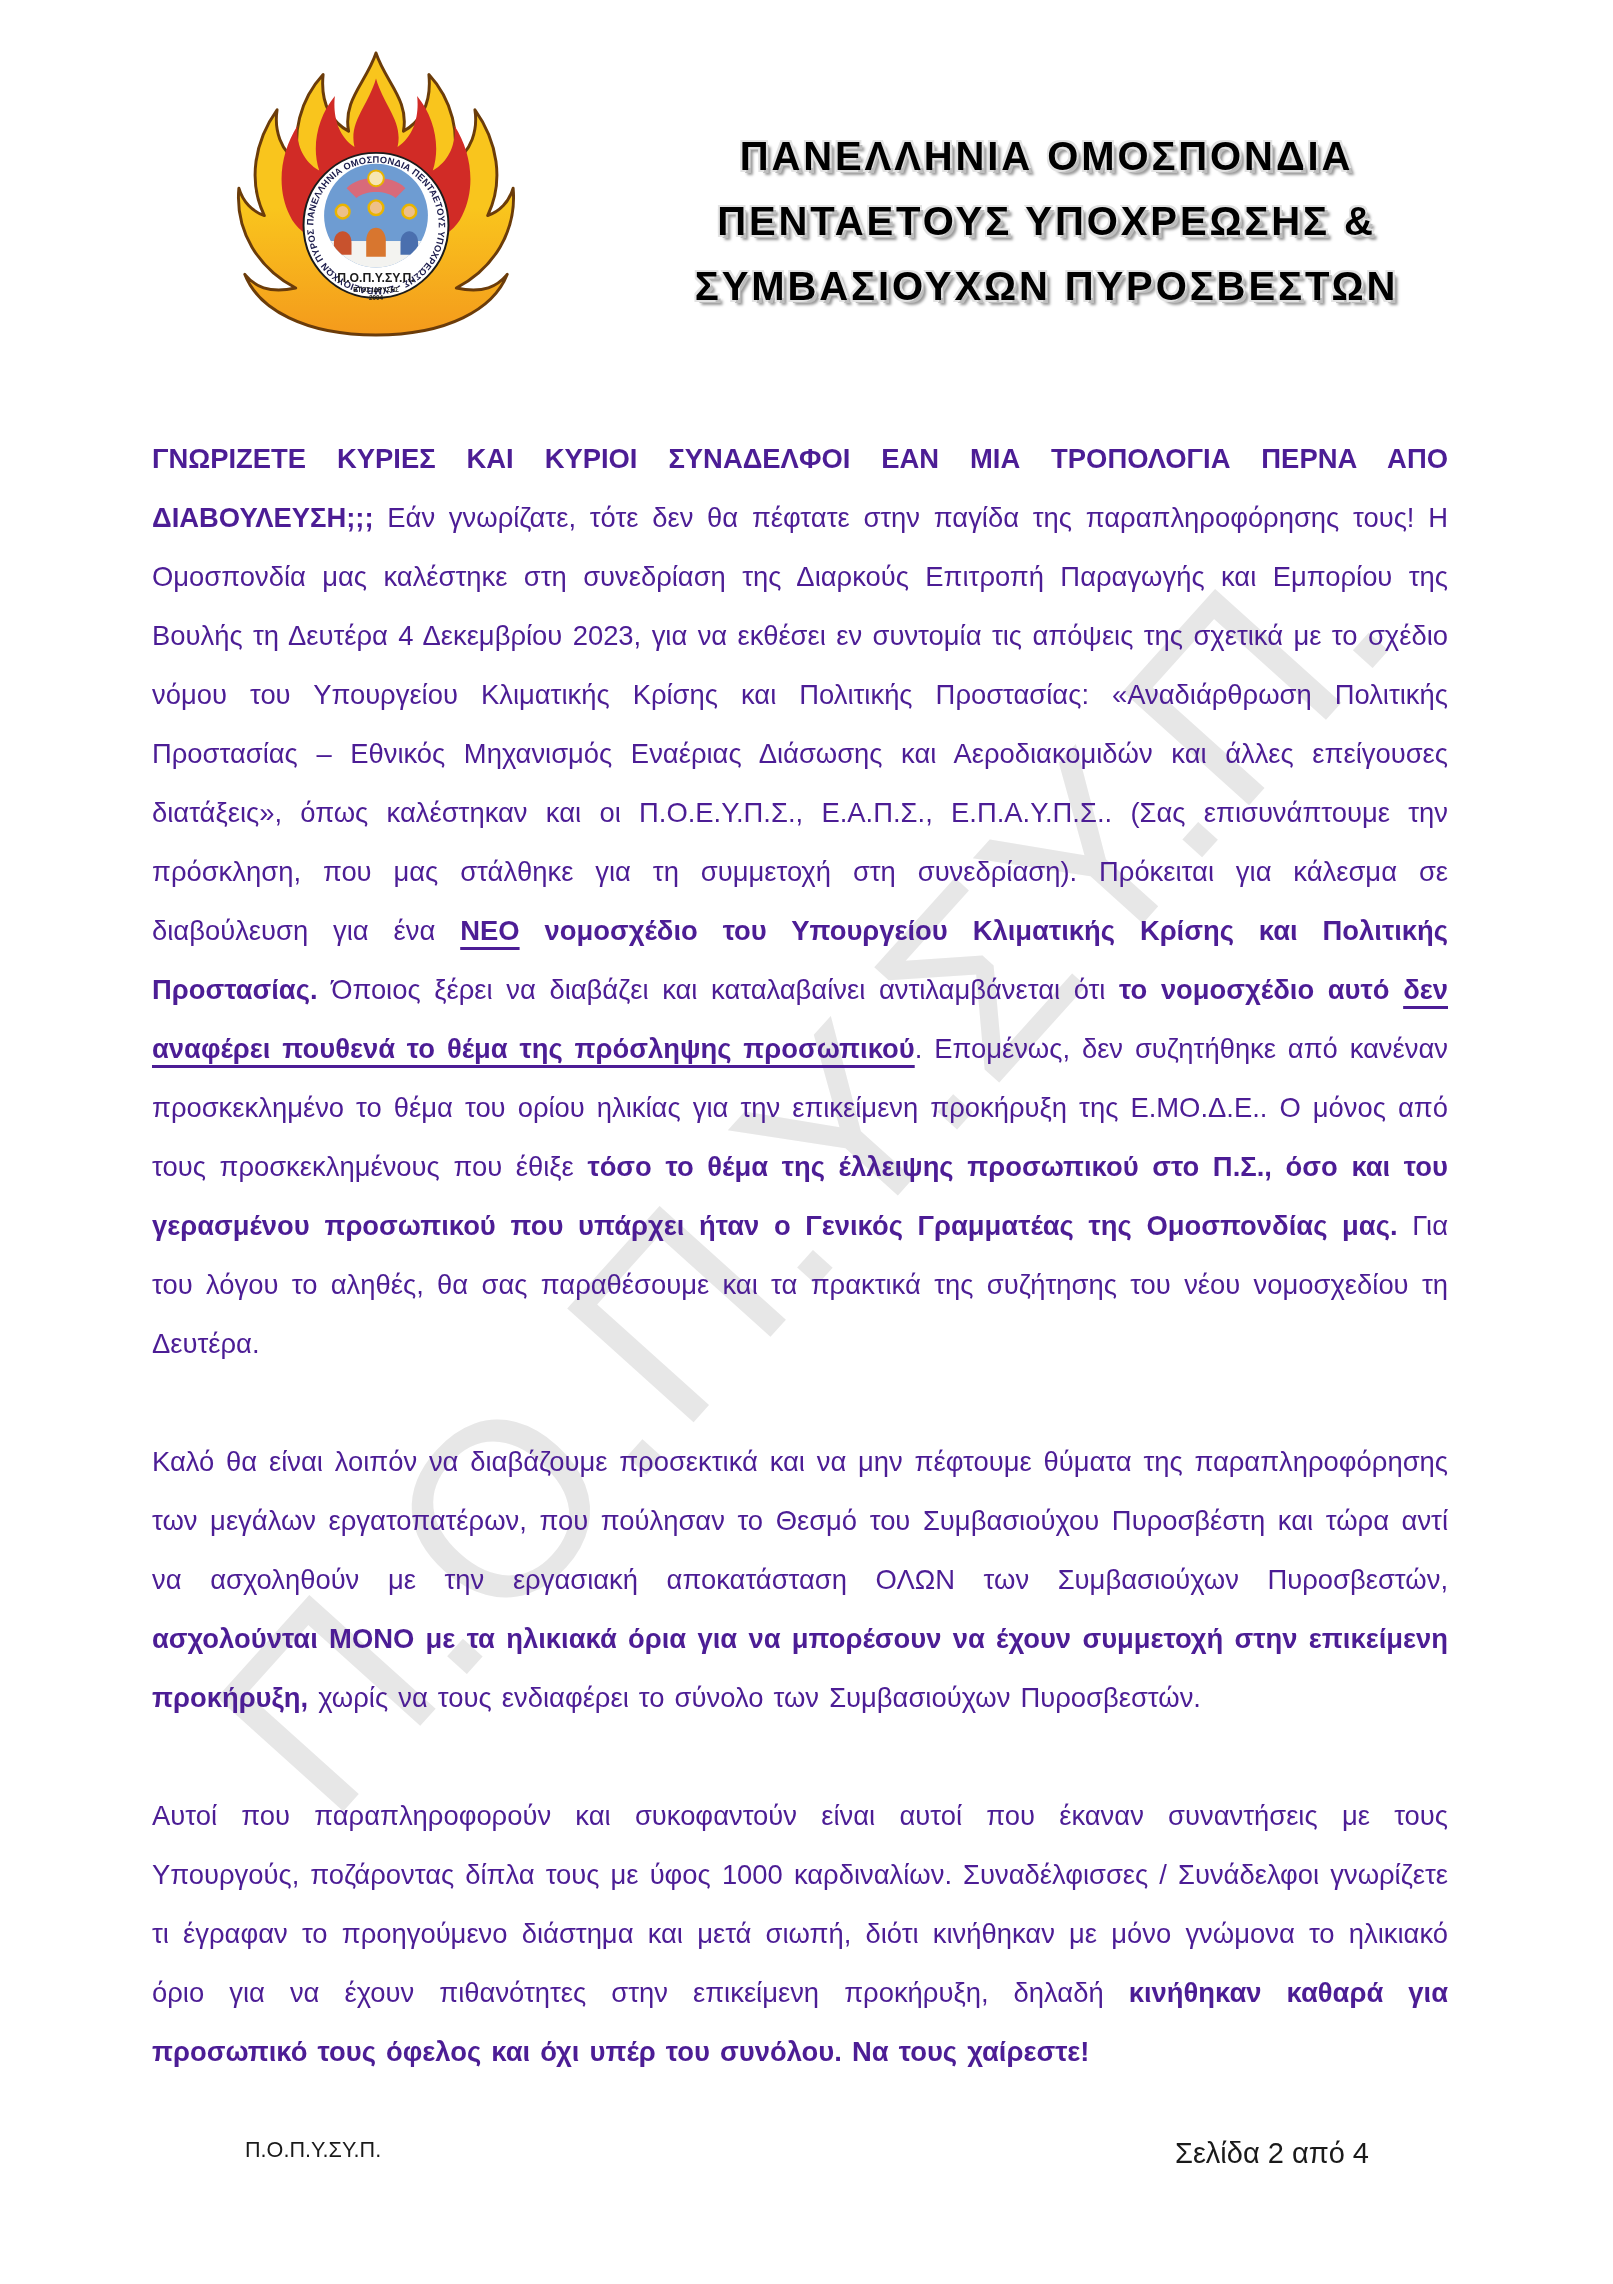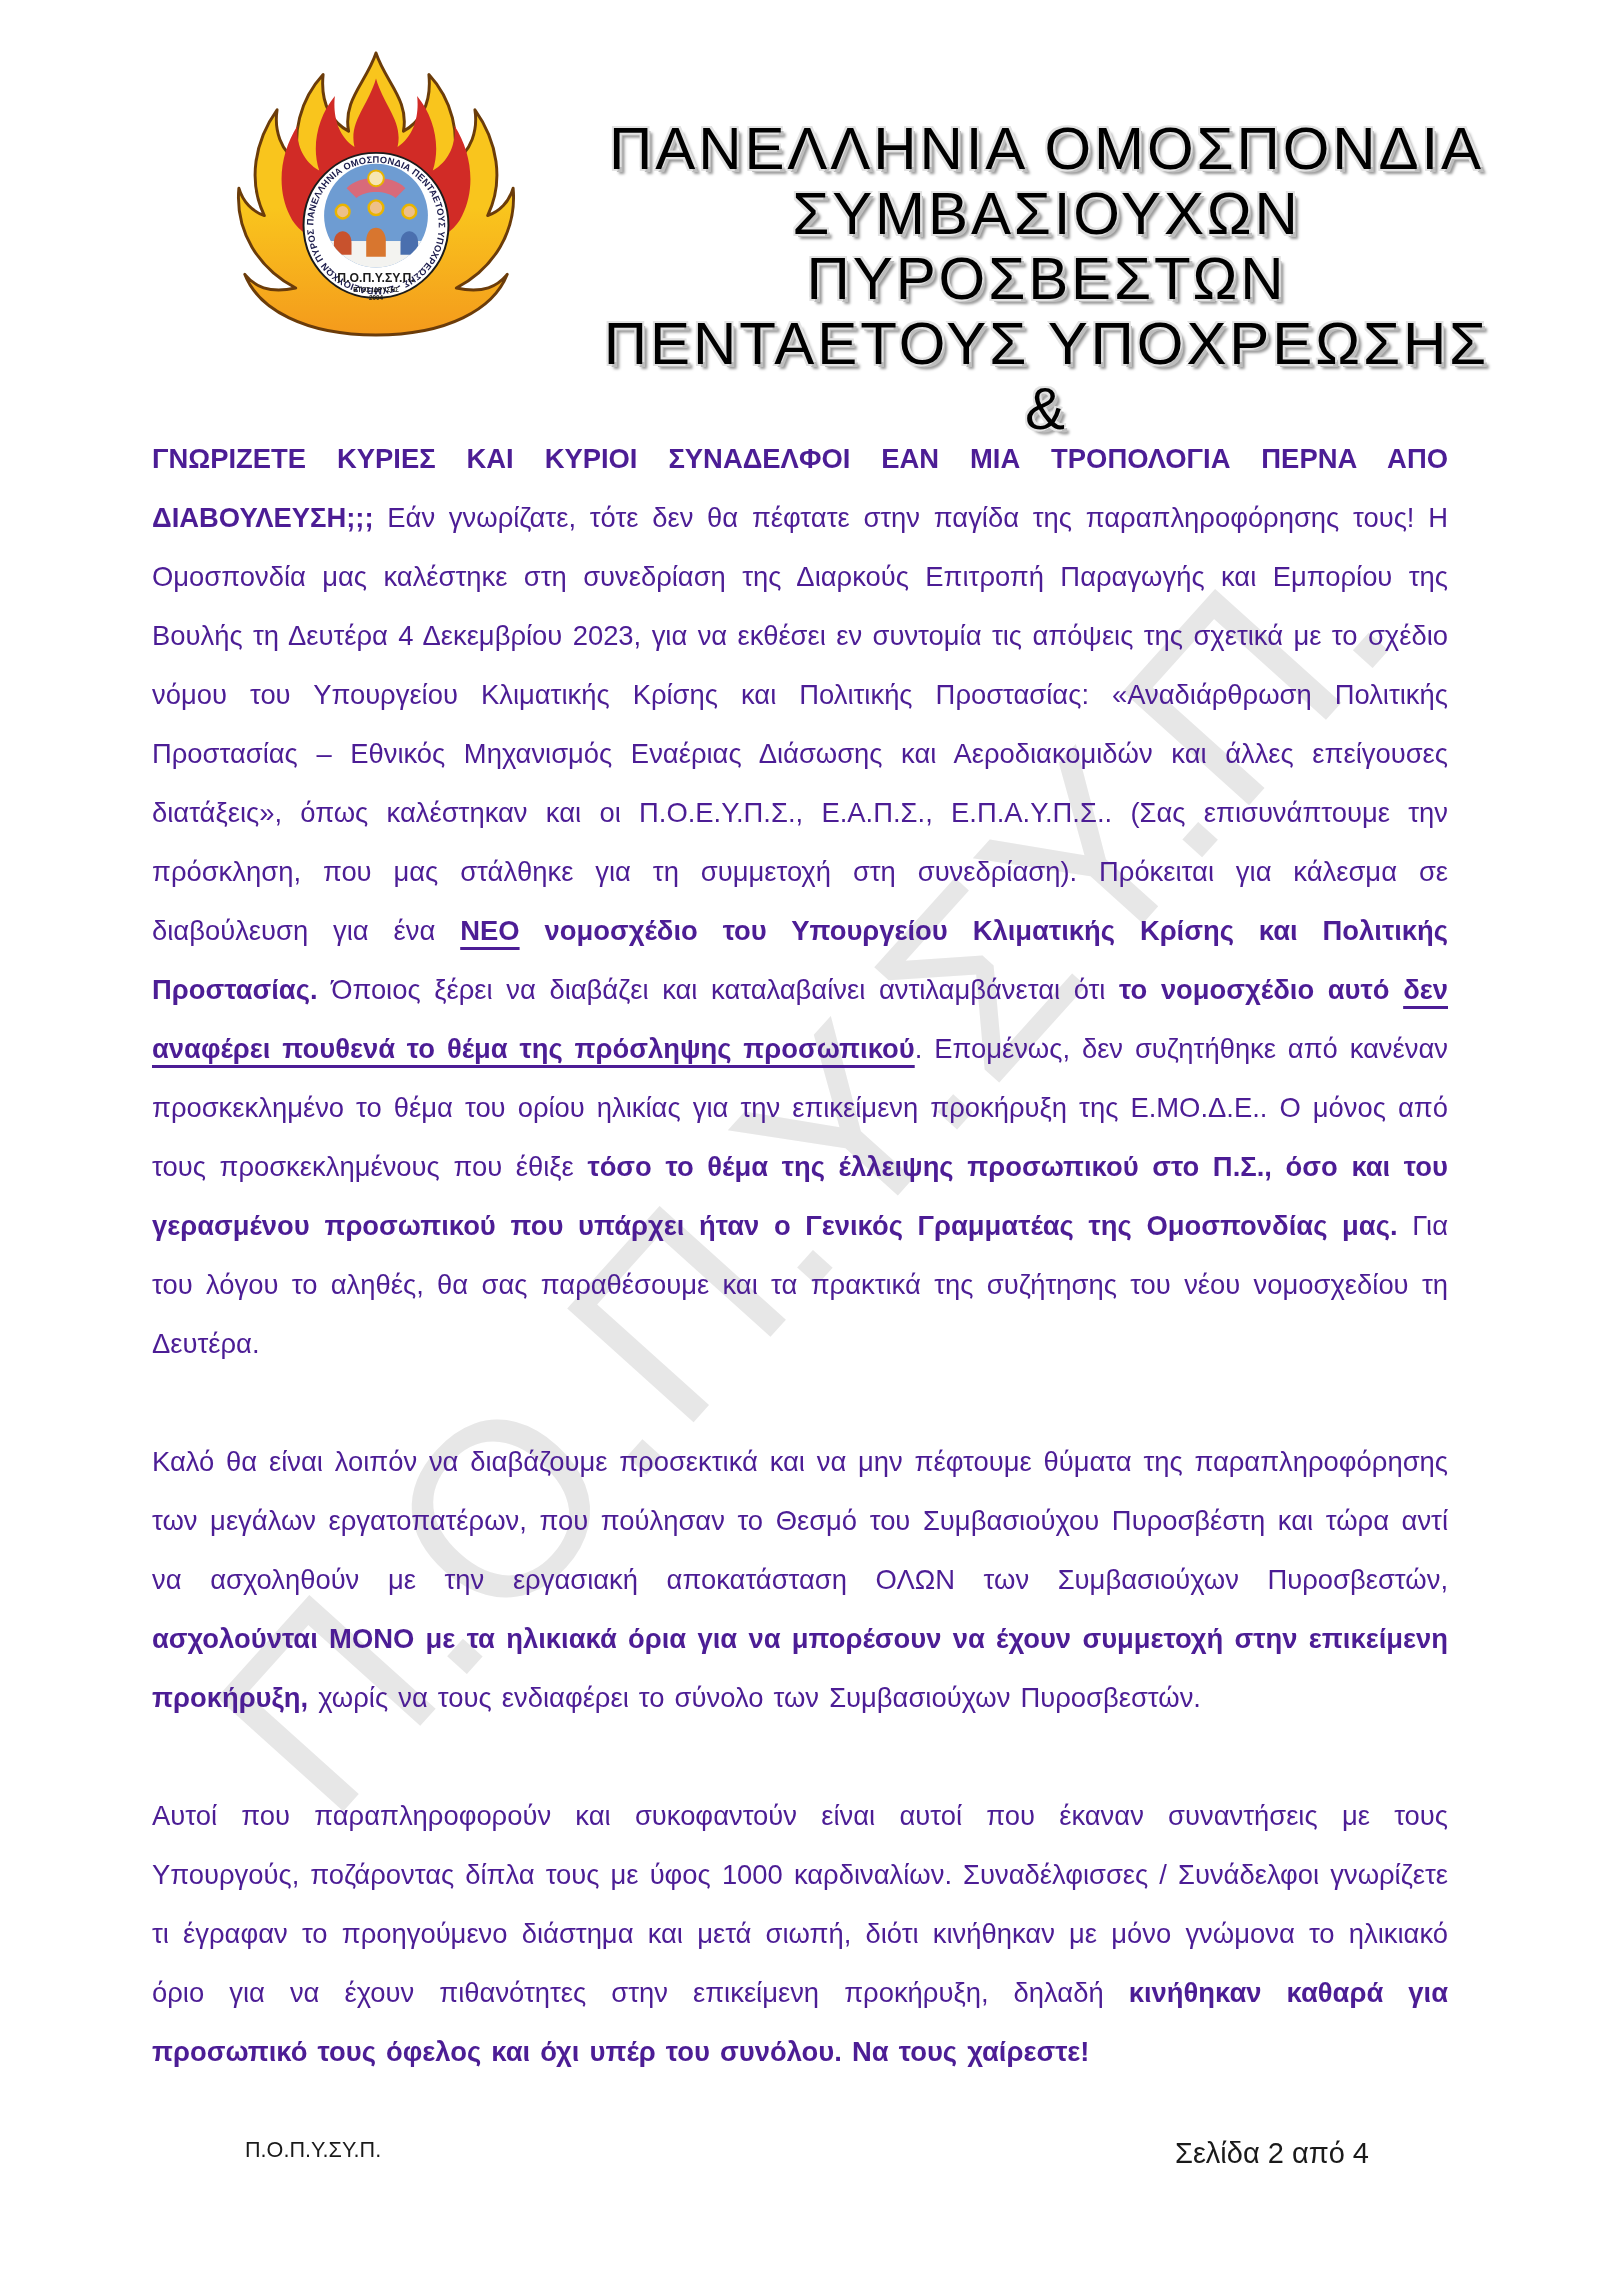--- a/index.html
+++ b/index.html
@@ -14,23 +14,23 @@
   
   .watermark{
     position:absolute;left:804px;top:1171px;
     transform:translate(-50%,-50%) rotate(-48deg);
     font-size:247px;letter-spacing:3.9px;white-space:nowrap;
     color:#e7e7e7;z-index:0;font-weight:400;user-select:none;
   }
   
   .logo{position:absolute;left:233px;top:49px;width:286px;height:291px;z-index:1;}
   .title-block{
-    position:absolute;left:576px;top:116px;width:941px;z-index:1;
+    position:absolute;left:576px;top:124px;width:941px;z-index:1;
     text-align:center;color:#000;
-    font-size:60px;line-height:65px;letter-spacing:2.9px;font-weight:400;
+    font-size:40px;line-height:65px;letter-spacing:2.9px;font-weight:700;
     text-shadow:-2px -2px 0 #e3e3e3, 2px -2px 0 #e3e3e3, -2px 2px 0 #e3e3e3,
                  2.9px 2.9px 0 #bdbdbd, 4.9px 4.9px 2.9px #979797;
   }
   
   .body-text{
     position:absolute;left:152px;top:429px;width:1296px;z-index:2;
     font-size:27.4px;line-height:59px;color:#4c1d95;
     text-align:justify;word-spacing:2.5px;
   }
   .body-text p{margin:0 0 59px 0;}
@@ -113,22 +113,22 @@
       <textPath href="#ringPath" startOffset="0">ΠΑΝΕΛΛΗΝΙΑ ΟΜΟΣΠΟΝΔΙΑ ΠΕΝΤΑΕΤΟΥΣ ΥΠΟΧΡΕΩΣΗΣ - ΣΥΜΒΑΣΙΟΥΧΩΝ ΠΥΡΟΣΒΕΣΤΩΝ</textPath>
     </text>
 
     <text x="146" y="238" text-anchor="middle" font-size="12.5" font-weight="bold" fill="#1b1b1b">Π.Ο.Π.Υ.ΣΥ.Π.</text>
     <text x="146" y="248" text-anchor="middle" font-size="6.5" font-weight="bold" fill="#1b1b1b">ΕΤΟΣ ΙΔΡΥΣΗΣ</text>
     <text x="146" y="256" text-anchor="middle" font-size="6.5" font-weight="bold" fill="#1b1b1b">2004</text>
   </svg>
 
   <div class="title-block">
     <div>ΠΑΝΕΛΛΗΝΙΑ ΟΜΟΣΠΟΝΔΙΑ</div>
+    <div>ΠΕΝΤΑΕΤΟΥΣ ΥΠΟΧΡΕΩΣΗΣ &amp;</div>
     <div>ΣΥΜΒΑΣΙΟΥΧΩΝ ΠΥΡΟΣΒΕΣΤΩΝ</div>
-    <div>ΠΕΝΤΑΕΤΟΥΣ ΥΠΟΧΡΕΩΣΗΣ &amp;</div>
   </div>
 
   <main class="body-text" id="body-root">
       <p><span class="run bold">ΓΝΩΡΙΖΕΤΕ ΚΥΡΙΕΣ ΚΑΙ ΚΥΡΙΟΙ ΣΥΝΑΔΕΛΦΟΙ ΕΑΝ ΜΙΑ ΤΡΟΠΟΛΟΓΙΑ ΠΕΡΝΑ ΑΠΟ ΔΙΑΒΟΥΛΕΥΣΗ;;; </span><span class="run">Εάν γνωρίζατε, τότε δεν θα πέφτατε στην παγίδα της παραπληροφόρησης τους! Η Ομοσπονδία μας καλέστηκε στη συνεδρίαση της Διαρκούς Επιτροπή Παραγωγής και Εμπορίου της Βουλής τη Δευτέρα 4 Δεκεμβρίου 2023, για να εκθέσει εν συντομία τις απόψεις της σχετικά με το σχέδιο νόμου του Υπουργείου Κλιματικής Κρίσης και Πολιτικής Προστασίας: «Αναδιάρθρωση Πολιτικής Προστασίας – Εθνικός Μηχανισμός Εναέριας Διάσωσης και Αεροδιακομιδών και άλλες επείγουσες διατάξεις», όπως καλέστηκαν και οι Π.Ο.Ε.Υ.Π.Σ., Ε.Α.Π.Σ., Ε.Π.Α.Υ.Π.Σ.. (Σας επισυνάπτουμε την πρόσκληση, που μας στάλθηκε για τη συμμετοχή στη συνεδρίαση). Πρόκειται για κάλεσμα σε διαβούλευση για ένα </span><span class="run bold underline">ΝΕΟ</span><span class="run bold"> νομοσχέδιο του Υπουργείου Κλιματικής Κρίσης και Πολιτικής Προστασίας.</span><span class="run"> Όποιος ξέρει να διαβάζει και καταλαβαίνει αντιλαμβάνεται ότι </span><span class="run bold">το νομοσχέδιο αυτό </span><span class="run bold underline">δεν αναφέρει πουθενά το θέμα της πρόσληψης προσωπικού</span><span class="run">. Επομένως, δεν συζητήθηκε από κανέναν προσκεκλημένο το θέμα του ορίου ηλικίας για την επικείμενη προκήρυξη της Ε.ΜΟ.Δ.Ε.. Ο μόνος από τους προσκεκλημένους που έθιξε </span><span class="run bold">τόσο το θέμα της έλλειψης προσωπικού στο Π.Σ., όσο και του γερασμένου προσωπικού που υπάρχει ήταν ο Γενικός Γραμματέας της Ομοσπονδίας μας.</span><span class="run"> Για του λόγου το αληθές, θα σας παραθέσουμε και τα πρακτικά της συζήτησης του νέου νομοσχεδίου τη Δευτέρα.</span></p>
       <p><span class="run">Καλό θα είναι λοιπόν να διαβάζουμε προσεκτικά και να μην πέφτουμε θύματα της παραπληροφόρησης των μεγάλων εργατοπατέρων, που πούλησαν το Θεσμό του Συμβασιούχου Πυροσβέστη και τώρα αντί να ασχοληθούν με την εργασιακή αποκατάσταση ΟΛΩΝ των Συμβασιούχων Πυροσβεστών, </span><span class="run bold">ασχολούνται ΜΟΝΟ με τα ηλικιακά όρια για να μπορέσουν να έχουν συμμετοχή στην επικείμενη προκήρυξη,</span><span class="run"> χωρίς να τους ενδιαφέρει το σύνολο των Συμβασιούχων Πυροσβεστών.</span></p>
       <p><span class="run">Αυτοί που παραπληροφορούν και συκοφαντούν είναι αυτοί που έκαναν συναντήσεις με τους Υπουργούς, ποζάροντας δίπλα τους με ύφος 1000 καρδιναλίων. Συναδέλφισσες / Συνάδελφοι γνωρίζετε τι έγραφαν το προηγούμενο διάστημα και μετά σιωπή, διότι κινήθηκαν με μόνο γνώμονα το ηλικιακό όριο για να έχουν πιθανότητες στην επικείμενη προκήρυξη, δηλαδή </span><span class="run bold">κινήθηκαν καθαρά για προσωπικό τους όφελος και όχι υπέρ του συνόλου. Να τους χαίρεστε!</span></p>
     </main>
 
   <div class="footer-left">Π.Ο.Π.Υ.ΣΥ.Π.</div>
   <div class="footer-right">Σελίδα 2 από 4</div>

